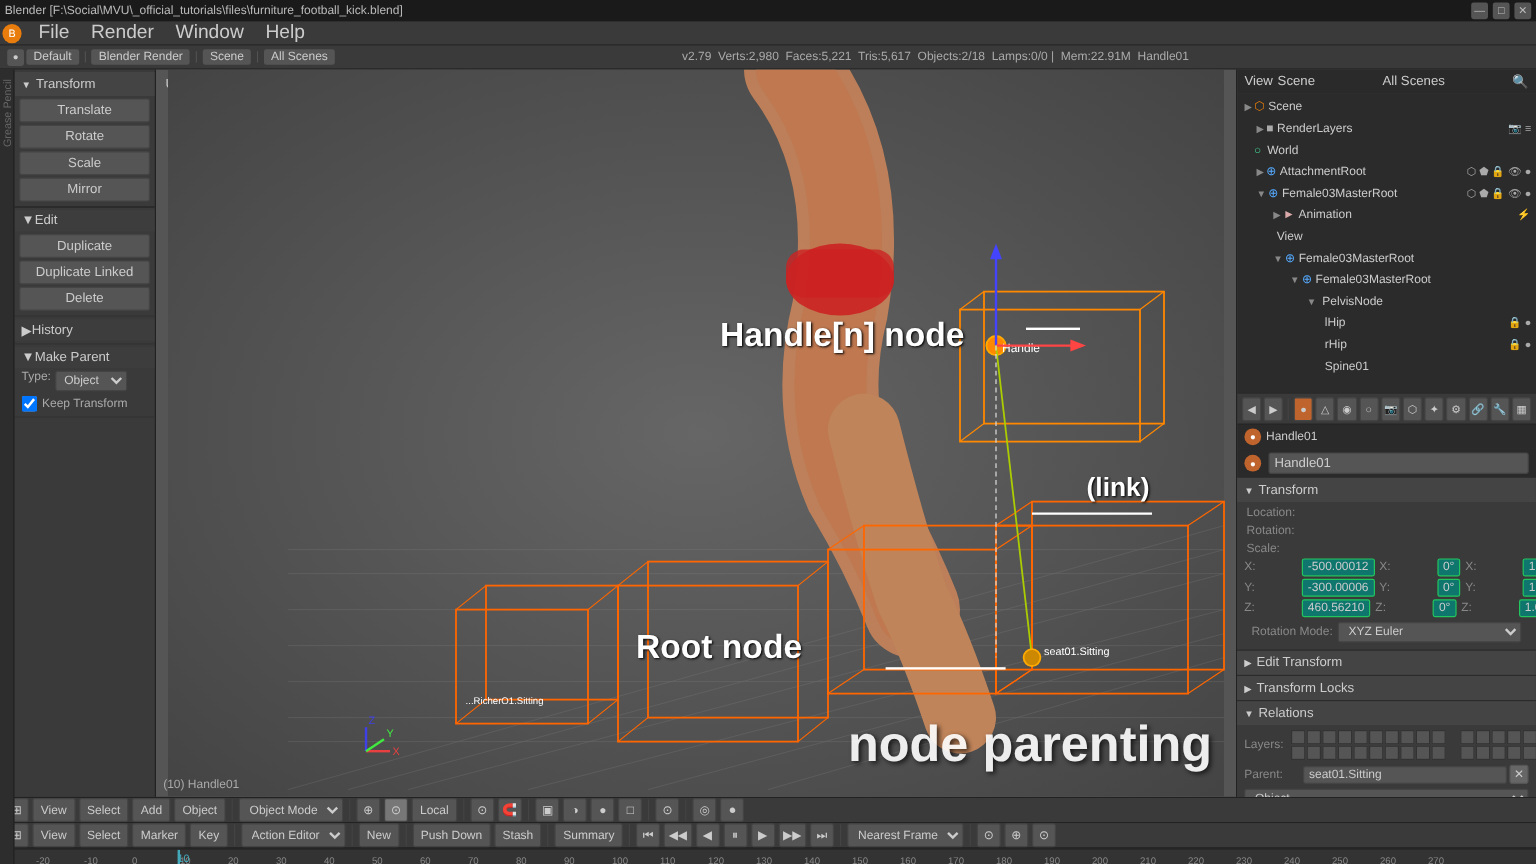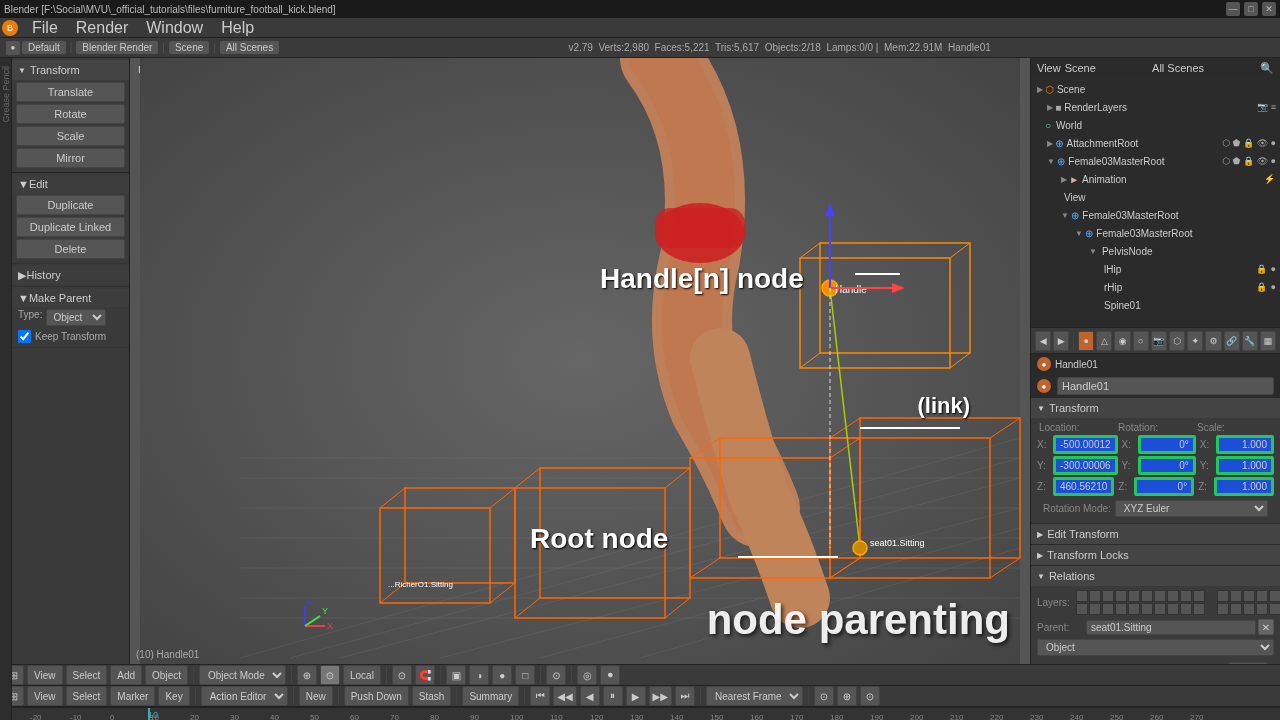--- a/index.html
+++ b/index.html
@@ -187,21 +187,21 @@
       margin-top: 20px;
     }
 
     .annotation-text.root {
       top: 465px;
       left: 400px;
     }
 
     .annotation-text.link {
       top: 335px;
-      right: 60px;
+      right: 72px;
       font-size: 22px;
       text-align: right;
     }
 
     .node-parenting-text {
       position: absolute;
       bottom: 20px;
       right: 20px;
       color: white;
       font-size: 42px;
@@ -337,27 +337,28 @@
       font-size: 11px;
       cursor: pointer;
     }
     .props-section-header .arrow { margin-right: 4px; font-size: 8px; }
 
     .transform-grid {
       padding: 4px 6px;
     }
 
     .transform-input {
-      background: #1d4ed8;
-      border: 3px solid #22c55e;
+      background: #0f766e;
+      border: 1px solid #22c55e;
       color: #ccc;
       font-size: 10px;
       padding: 1px 4px;
       border-radius: 2px;
       text-align: right;
+      margin-left: 32px;
     }
 
     .rotation-mode-row {
       display: flex;
       align-items: center;
       padding: 2px 6px;
       font-size: 10px;
       color: #bbb;
       gap: 4px;
     }
@@ -906,21 +907,21 @@
 
       <div id="props-content">
 
         <div class="props-section">
           <div class="props-section-header">
             <span class="arrow">▼</span>
             <span>Transform</span>
           </div>
           <div class="transform-grid">
 
-            <div style="display:grid;grid-template-columns:1fr 1fr 1fr;gap:4px;margin-bottom:2px;padding:0 2px;">
+            <div style="display:grid;grid-template-columns:1fr;gap:4px;margin-bottom:2px;padding:0 2px;">
               <span style="font-size:10px;color:#888;">Location:</span>
               <span style="font-size:10px;color:#888;">Rotation:</span>
               <span style="font-size:10px;color:#888;">Scale:</span>
             </div>
 
             <div style="display:grid;grid-template-columns:1fr 1fr 1fr;gap:4px;margin-bottom:2px;">
               <div style="display:flex;gap:2px;align-items:center;">
                 <span style="font-size:10px;color:#888;width:14px;">X:</span>
                 <div class="transform-input" style="flex:1;">-500.00012</div>
               </div>

